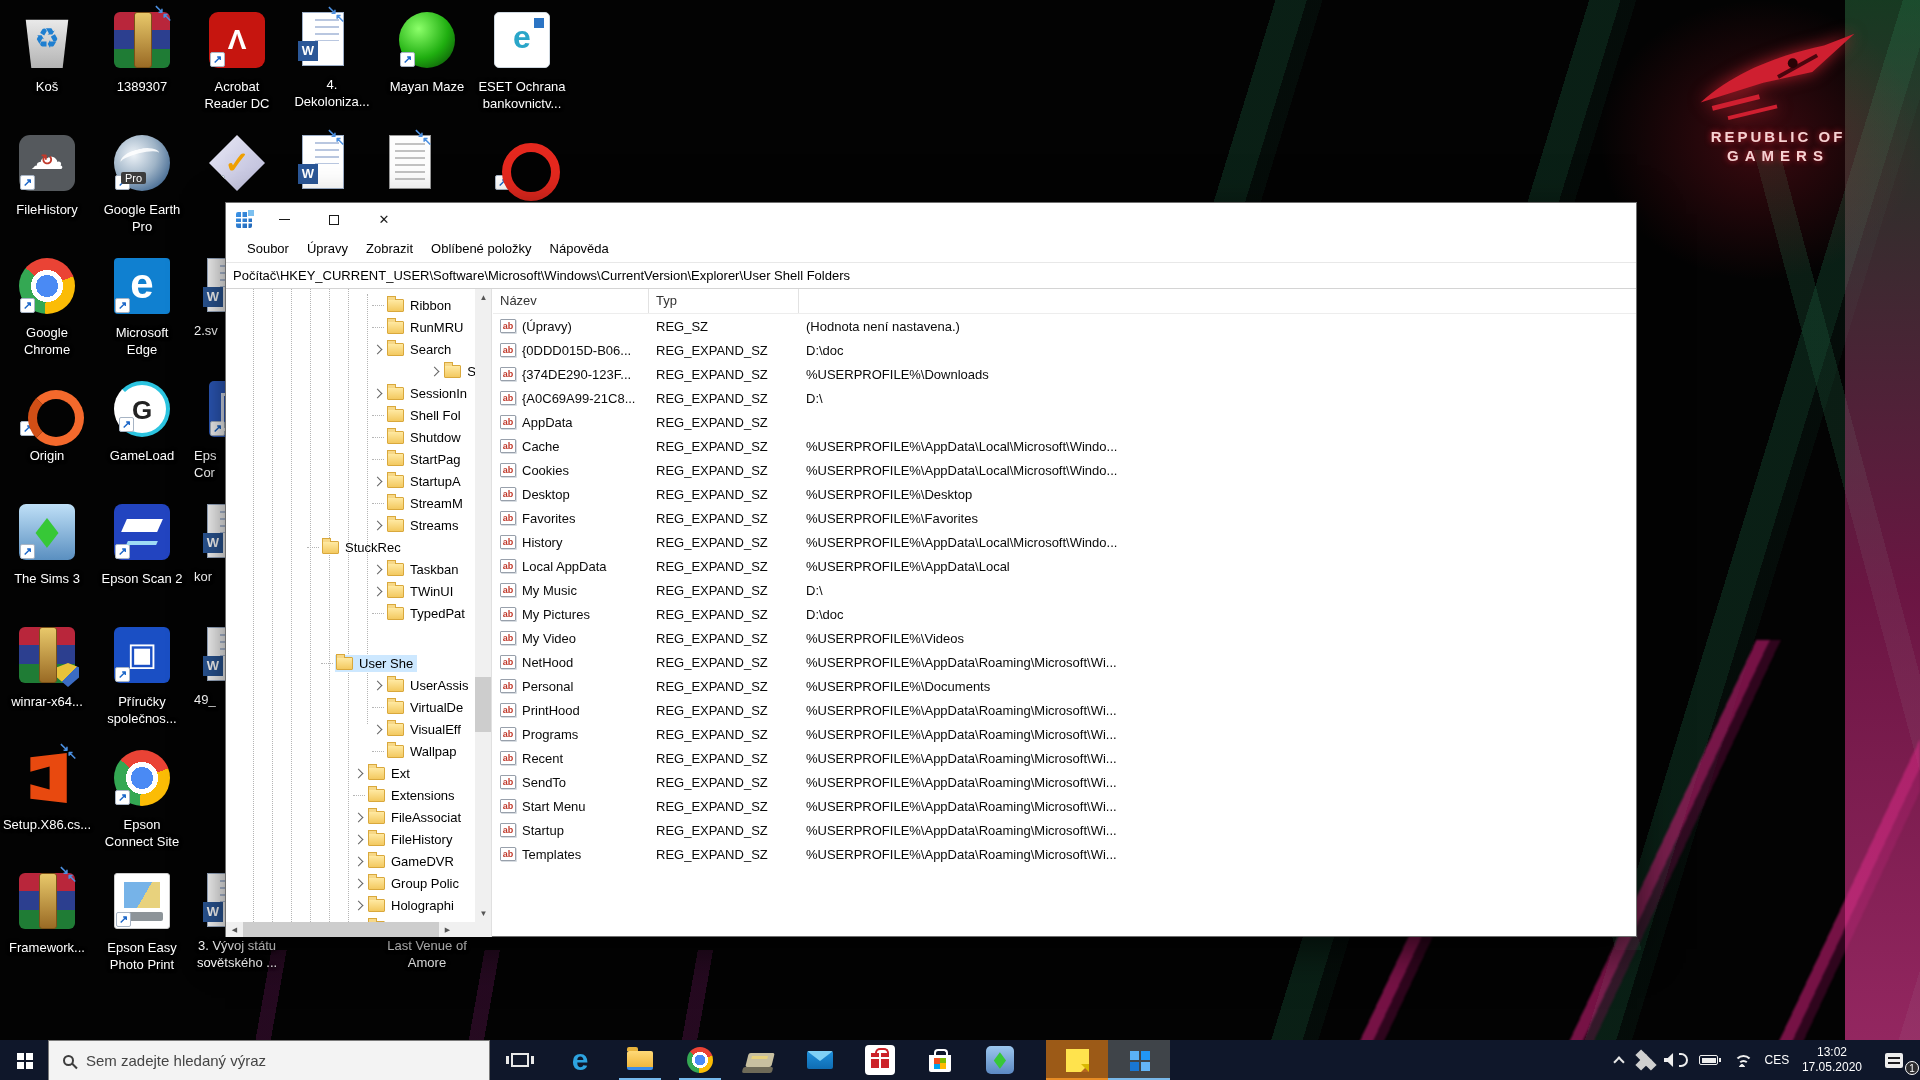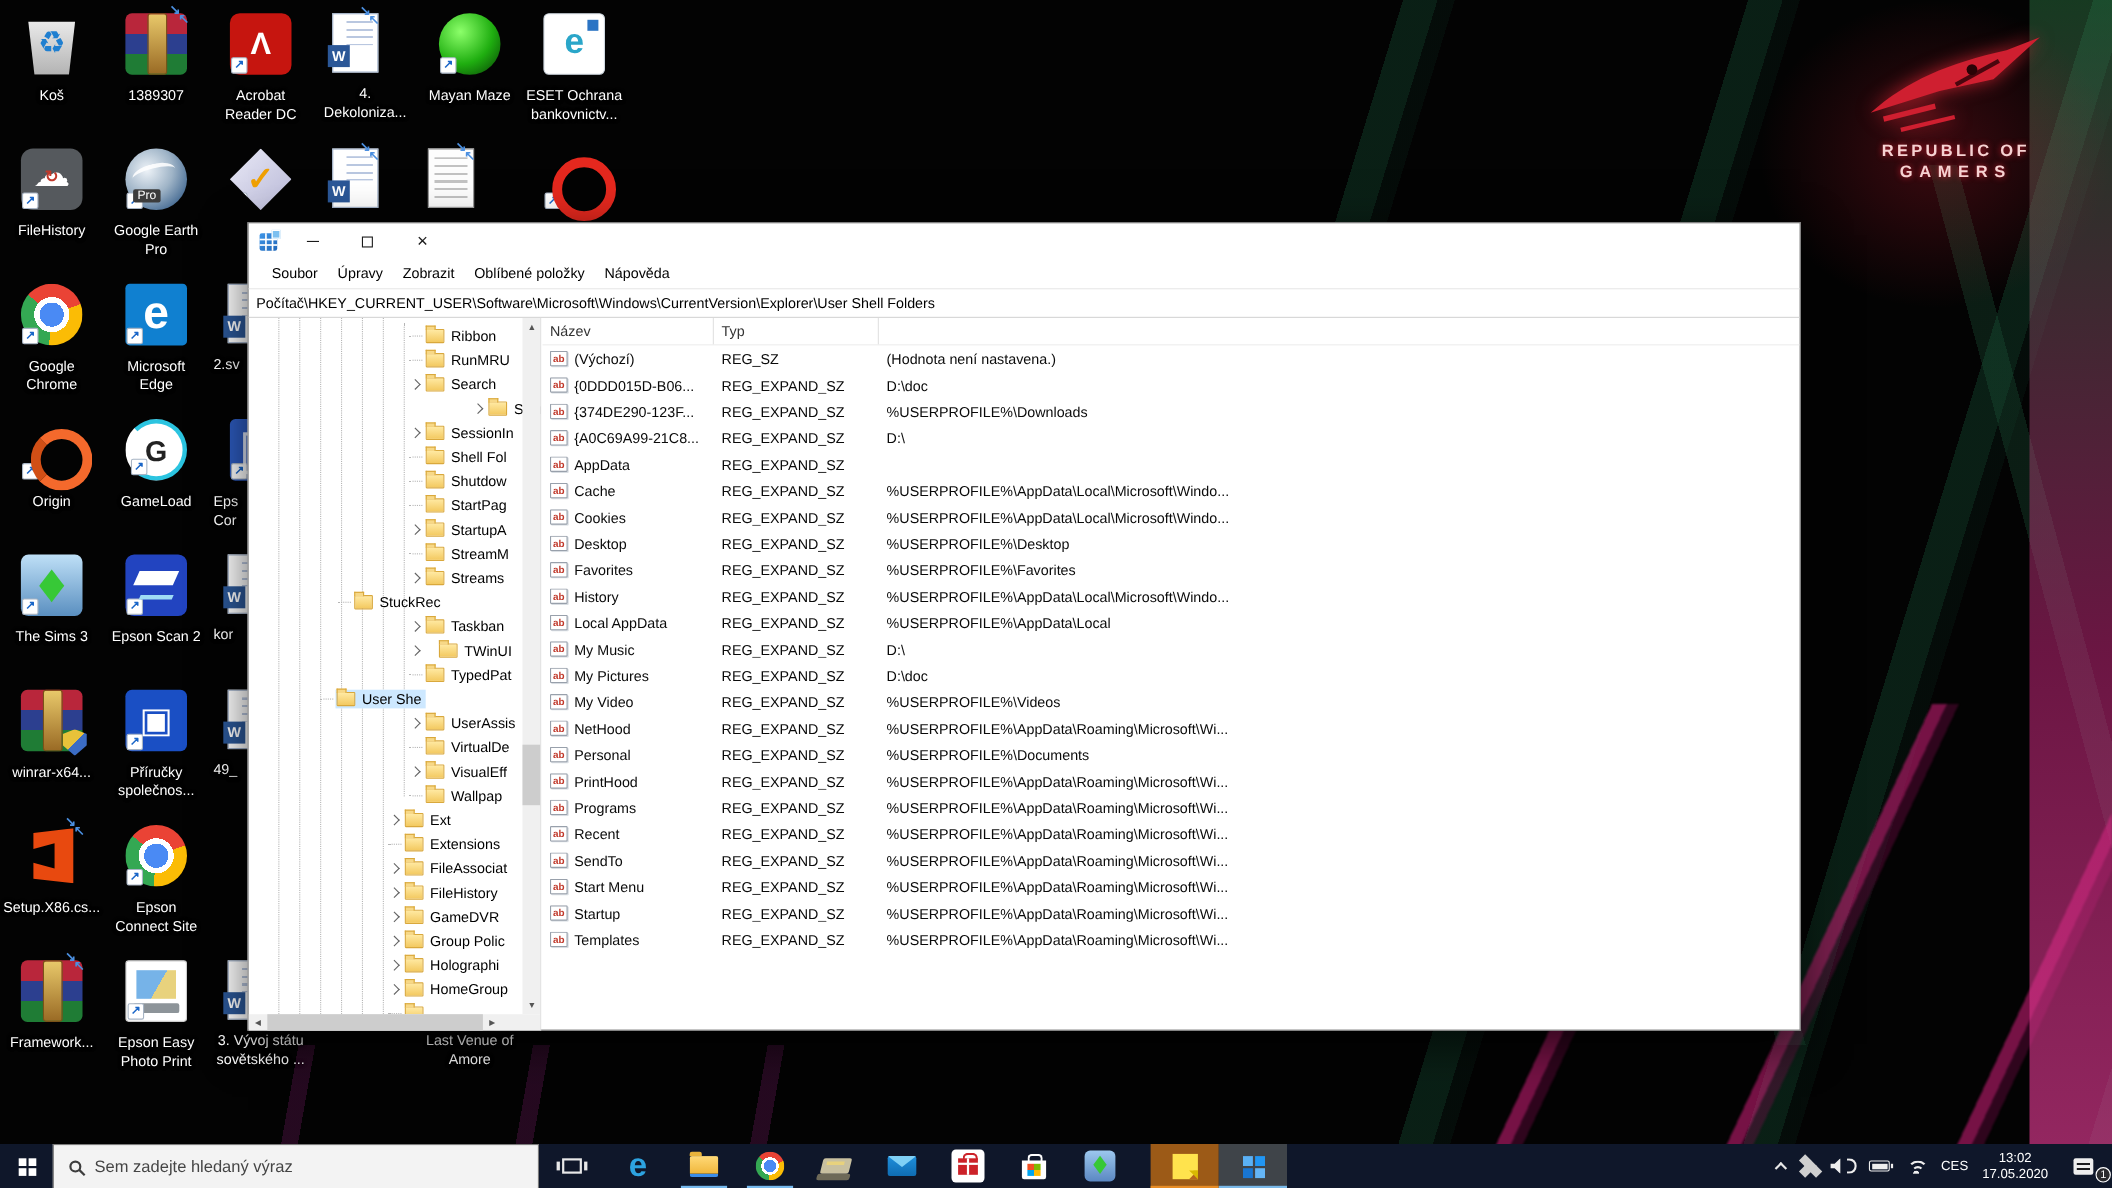--- a/index.html
+++ b/index.html
@@ -572,39 +572,39 @@
             </div>
             <div class="trow" style="padding-left: 143px;">
               <span class="slot">
                 <span class="chev"></span>
               </span>
               <span class="fl">
                 <span class="folder"></span>
                 <span class="tlbl">Taskban</span>
               </span>
             </div>
-            <div class="trow" style="padding-left: 143px; gap: 12px;">
+            <div class="trow" style="padding-left: 143px;">
               <span class="slot">
                 <span class="chev"></span>
               </span>
               <span class="fl">
                 <span class="folder"></span>
                 <span class="tlbl">TWinUI</span>
               </span>
             </div>
             <div class="trow" style="padding-left: 143px;">
               <span class="slot">
                 <span class="conn"></span>
               </span>
               <span class="fl">
                 <span class="folder"></span>
                 <span class="tlbl">TypedPat</span>
               </span>
             </div>
-            <div class="trow selected" style="padding-left: 62px;">
+            <div class="trow selected" style="padding-left: 92px; margin-top: 28px;">
               <span class="slot">
                 <span class="conn"></span>
               </span>
               <span class="fl">
                 <span class="folder"></span>
                 <span class="tlbl">User She</span>
               </span>
             </div>
             <div class="trow" style="padding-left: 143px;">
               <span class="slot">
@@ -738,21 +738,21 @@
       <div id="values">
         <div class="vhead" id="vhead">
             <div class="hcell" style="width: 156px;">Název</div>
             <div class="hcell" style="width: 150px;">Typ</div>
             <div class="hcell fill"></div>
           </div>
         <div id="vrows">
             <div class="vrow">
               <div class="vcell name" style="width: 156px;">
                 <span class="ab">ab</span>
-                <span class="vname">(Výchozí)</span>
+                <span class="vname">(Úpravy)</span>
               </div>
               <div class="vcell" style="width: 150px;">REG_SZ</div>
               <div class="vcell fill">(Hodnota není nastavena.)</div>
             </div>
             <div class="vrow">
               <div class="vcell name" style="width: 156px;">
                 <span class="ab">ab</span>
                 <span class="vname">{0DDD015D-B06...</span>
               </div>
               <div class="vcell" style="width: 150px;">REG_EXPAND_SZ</div>

